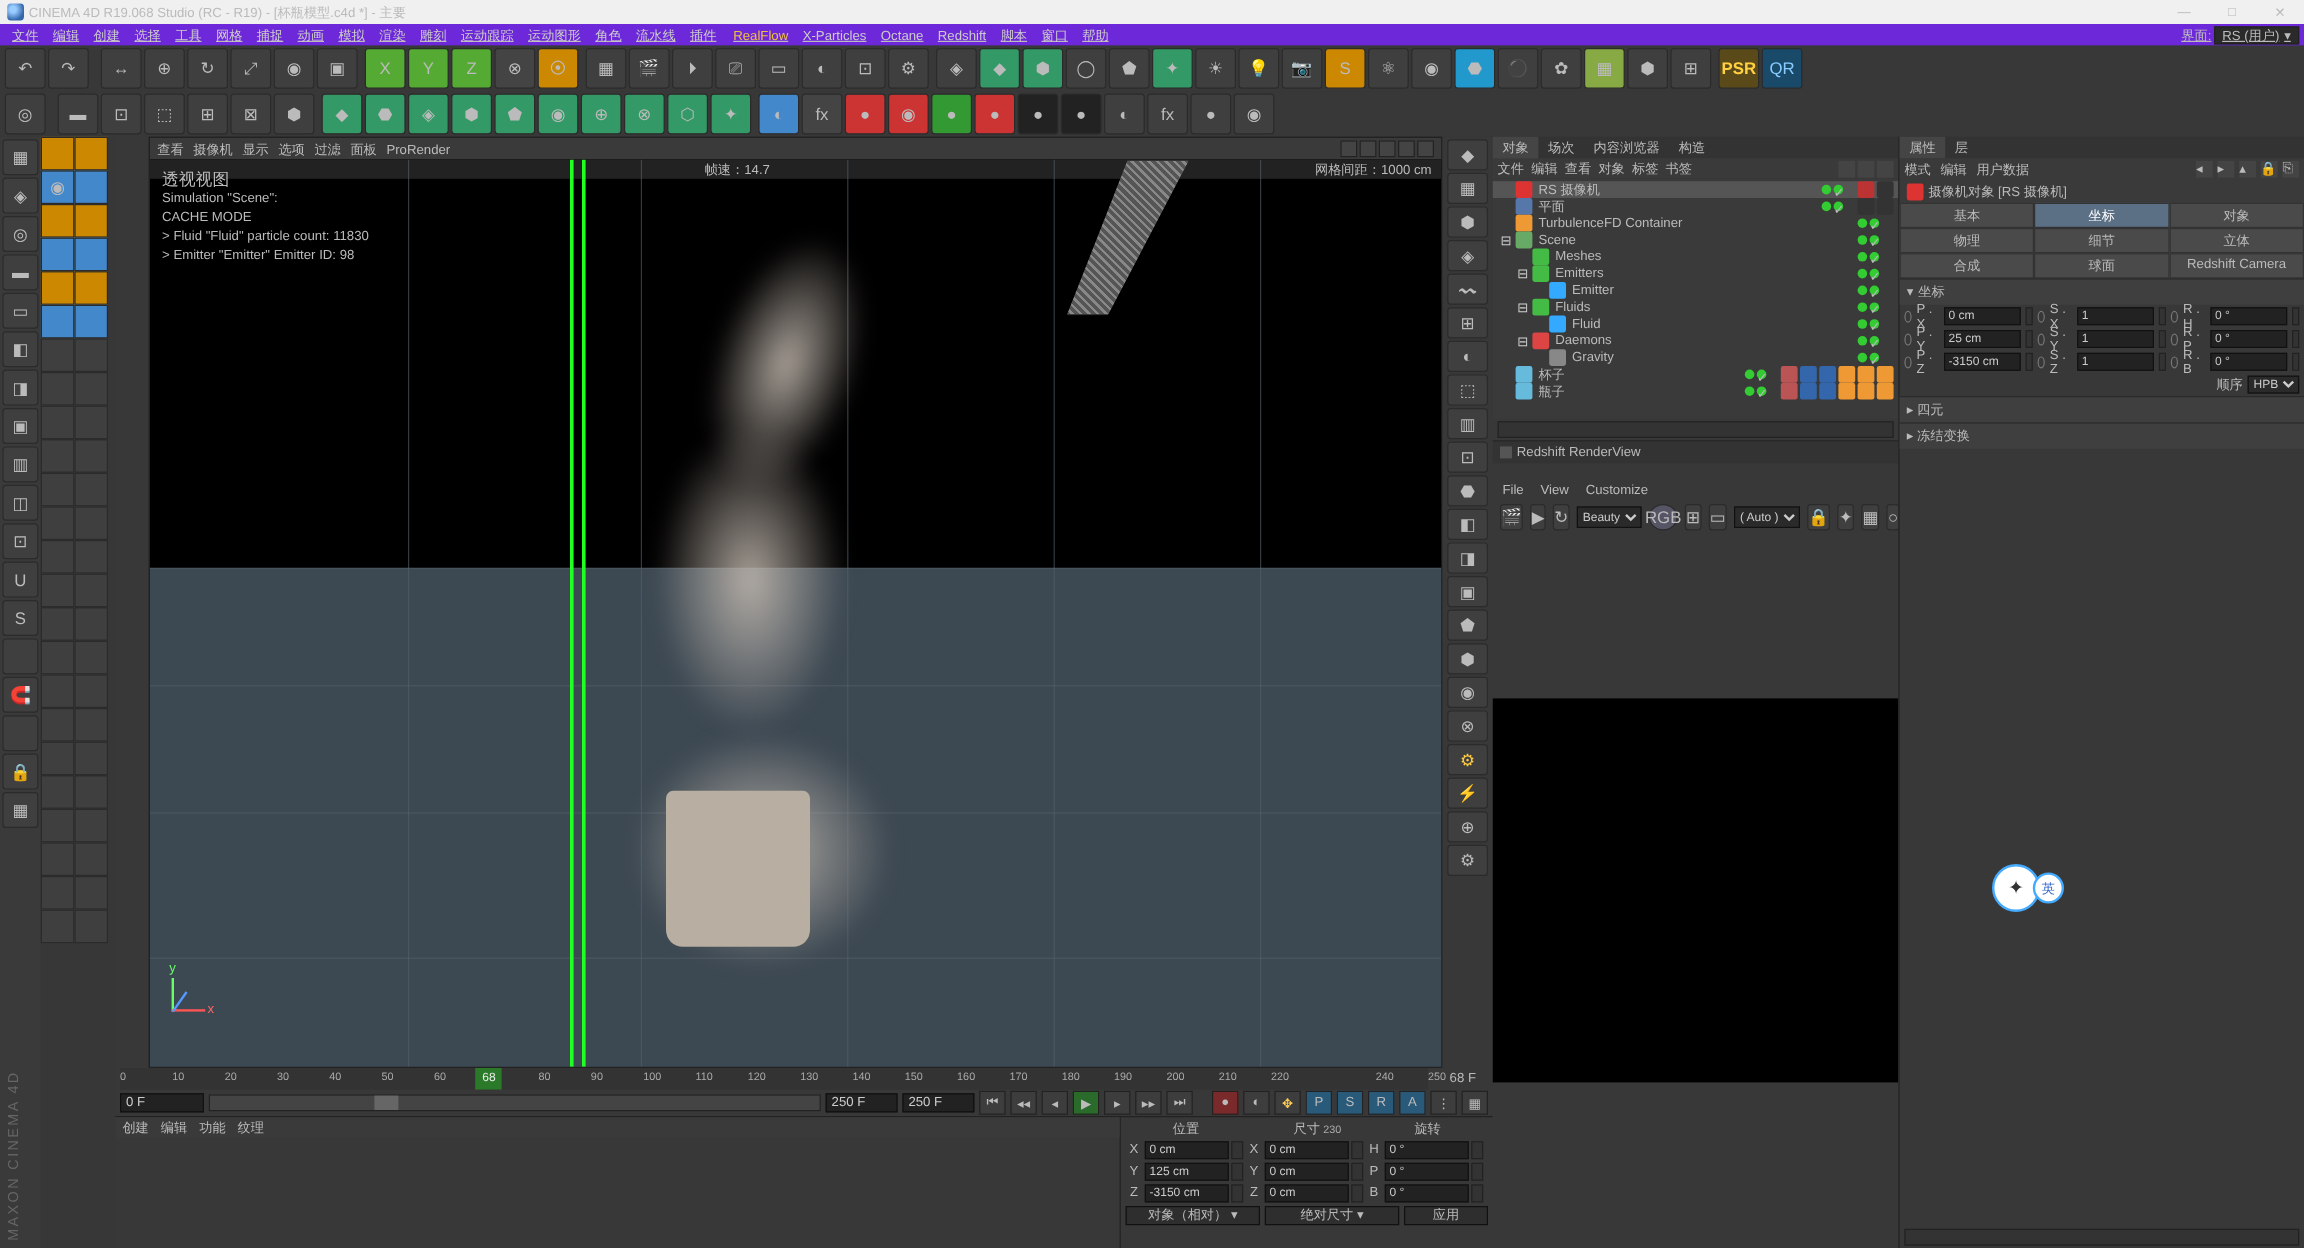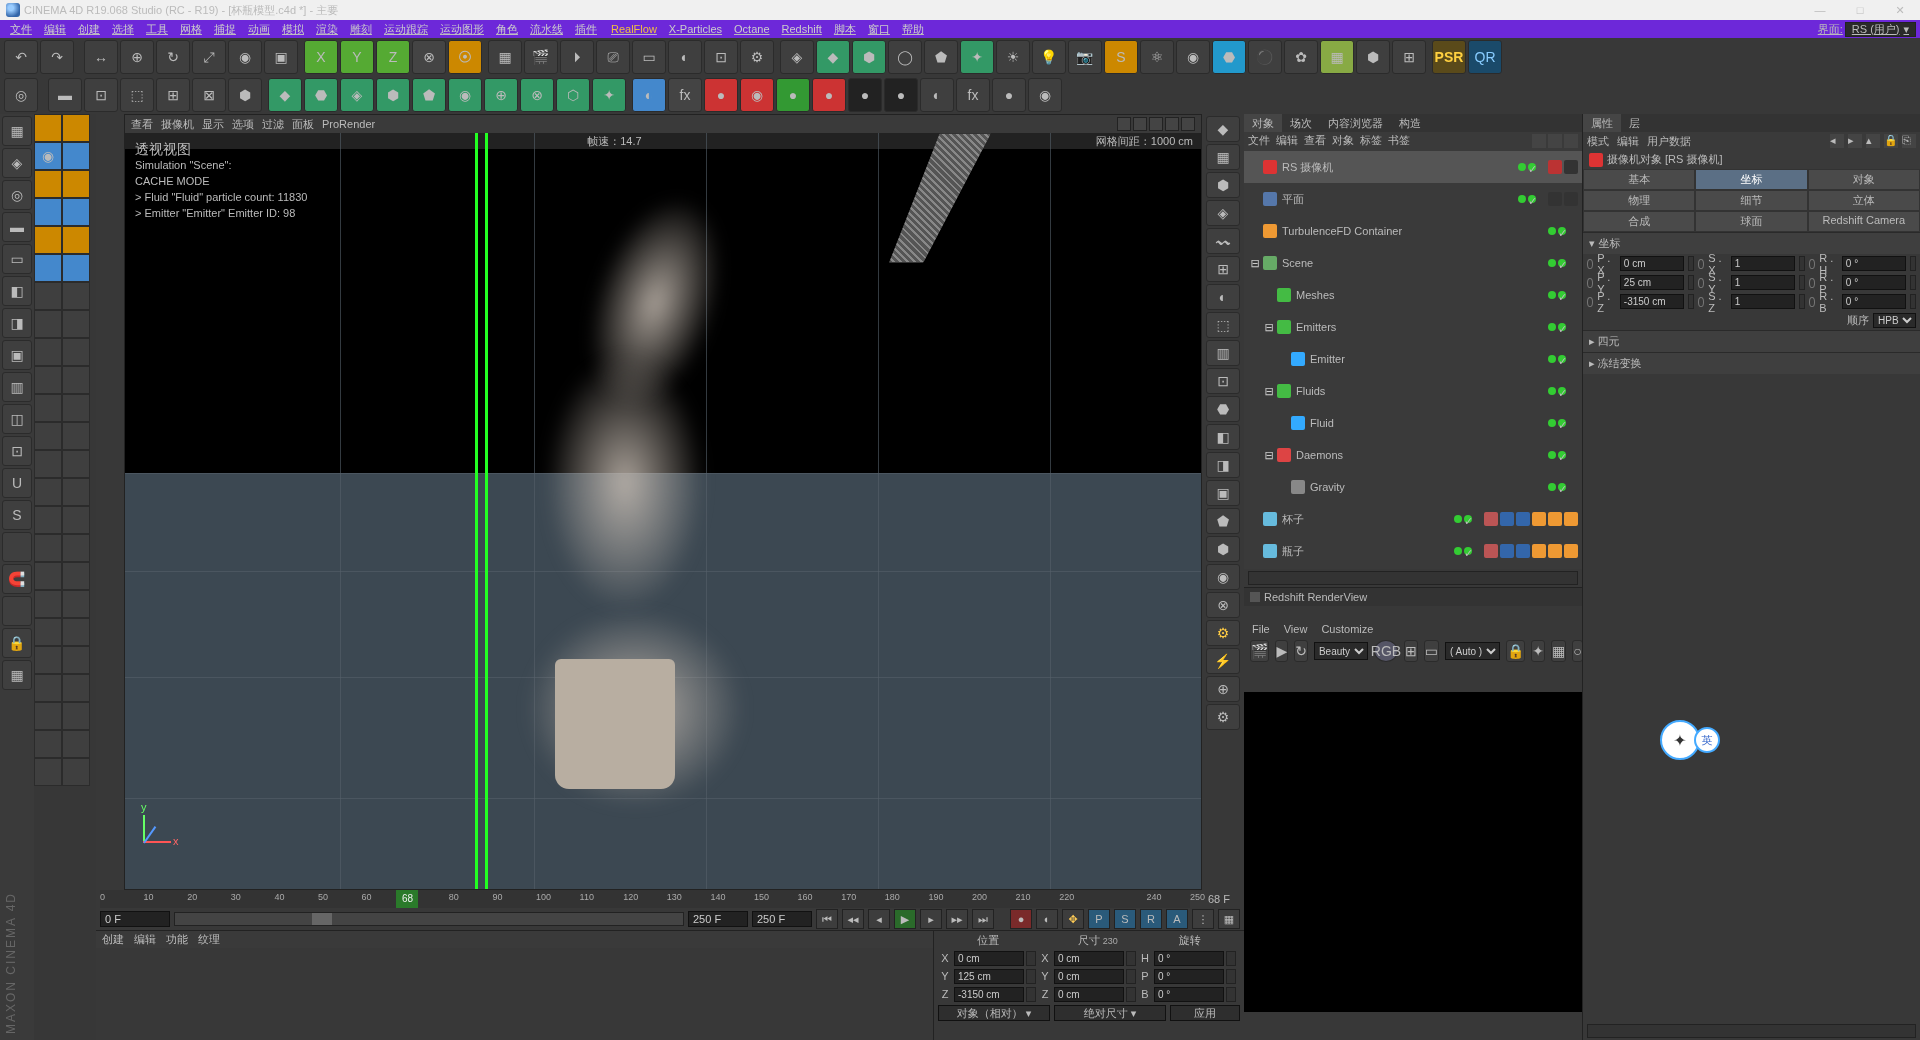--- a/index.html
+++ b/index.html
@@ -67,21 +67,21 @@
 .rightstrip { width:42px; background:#383838; display:flex; flex-direction:column; gap:2px; padding:2px; align-items:center; }
 .rightstrip .ticon { width:34px; height:26px; }
 .panel-tabs { height:18px; background:#333; display:flex; align-items:center; }
 .panel-tabs a { padding:2px 8px; color:#bbb; }
 .panel-tabs a.act { background:#454545; }
 .panel-menu { height:17px; background:#3a3a3a; display:flex; align-items:center; padding:0 4px; gap:8px; }
 .panel-menu .ricon { margin-left:auto; display:flex; gap:2px; }
 .panel-menu .ricon span { width:14px; height:14px; background:#444; }
 
 .objtree { flex:0 0 auto; background:#3a3a3a; padding:2px 0; min-height:200px; }
-.node { display:flex; align-items:center; height:32px; }
+.node { display:flex; align-items:center; height:14px; }
 .node .ind { display:inline-block; }
 .node .exp { width:10px; text-align:center; color:#ccc; cursor:default; }
 .node .nicon { width:14px; height:14px; margin:0 3px; border-radius:2px; }
 .node .nname { flex:1; padding-left:2px; }
 .node.sel { background:#555; }
 .tags { padding-right:4px; display:flex; gap:2px; }
 .tag { width:14px; height:14px; border-radius:2px; }
 .dotg { width:8px; height:8px; border-radius:50%; background:#3c3; }
 .dotc { width:8px; height:8px; border-radius:50%; background:#3c3; margin-left:2px; }
 

